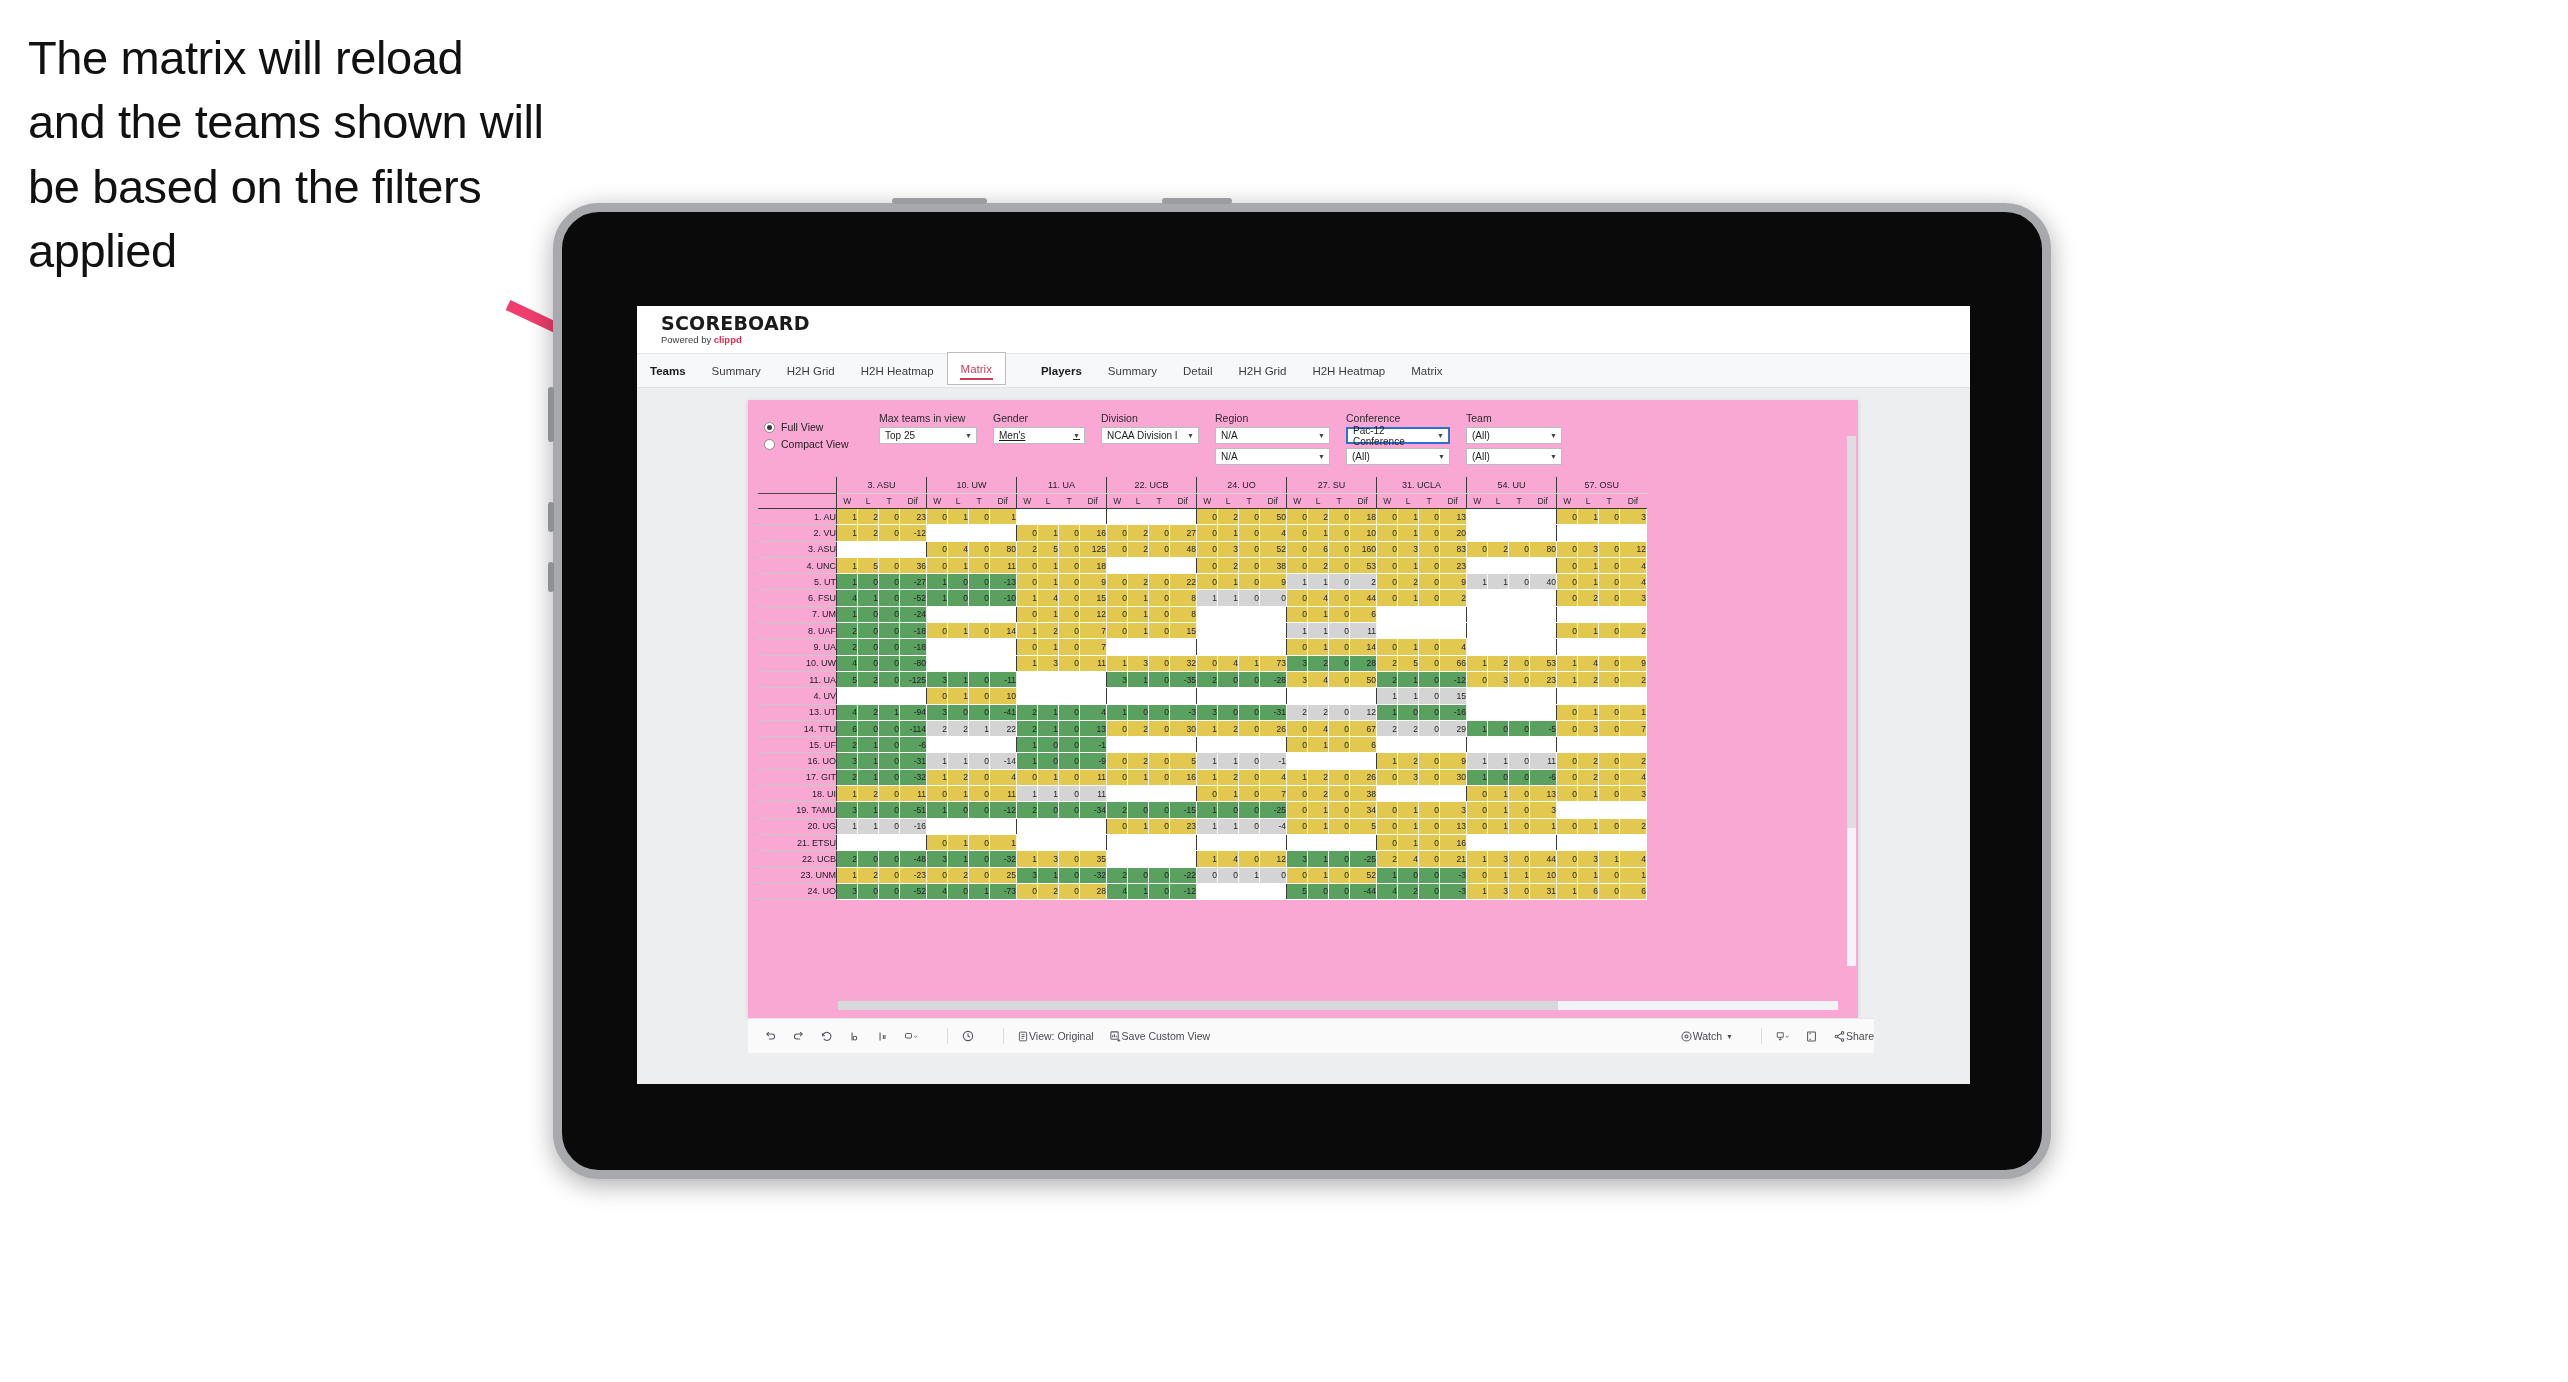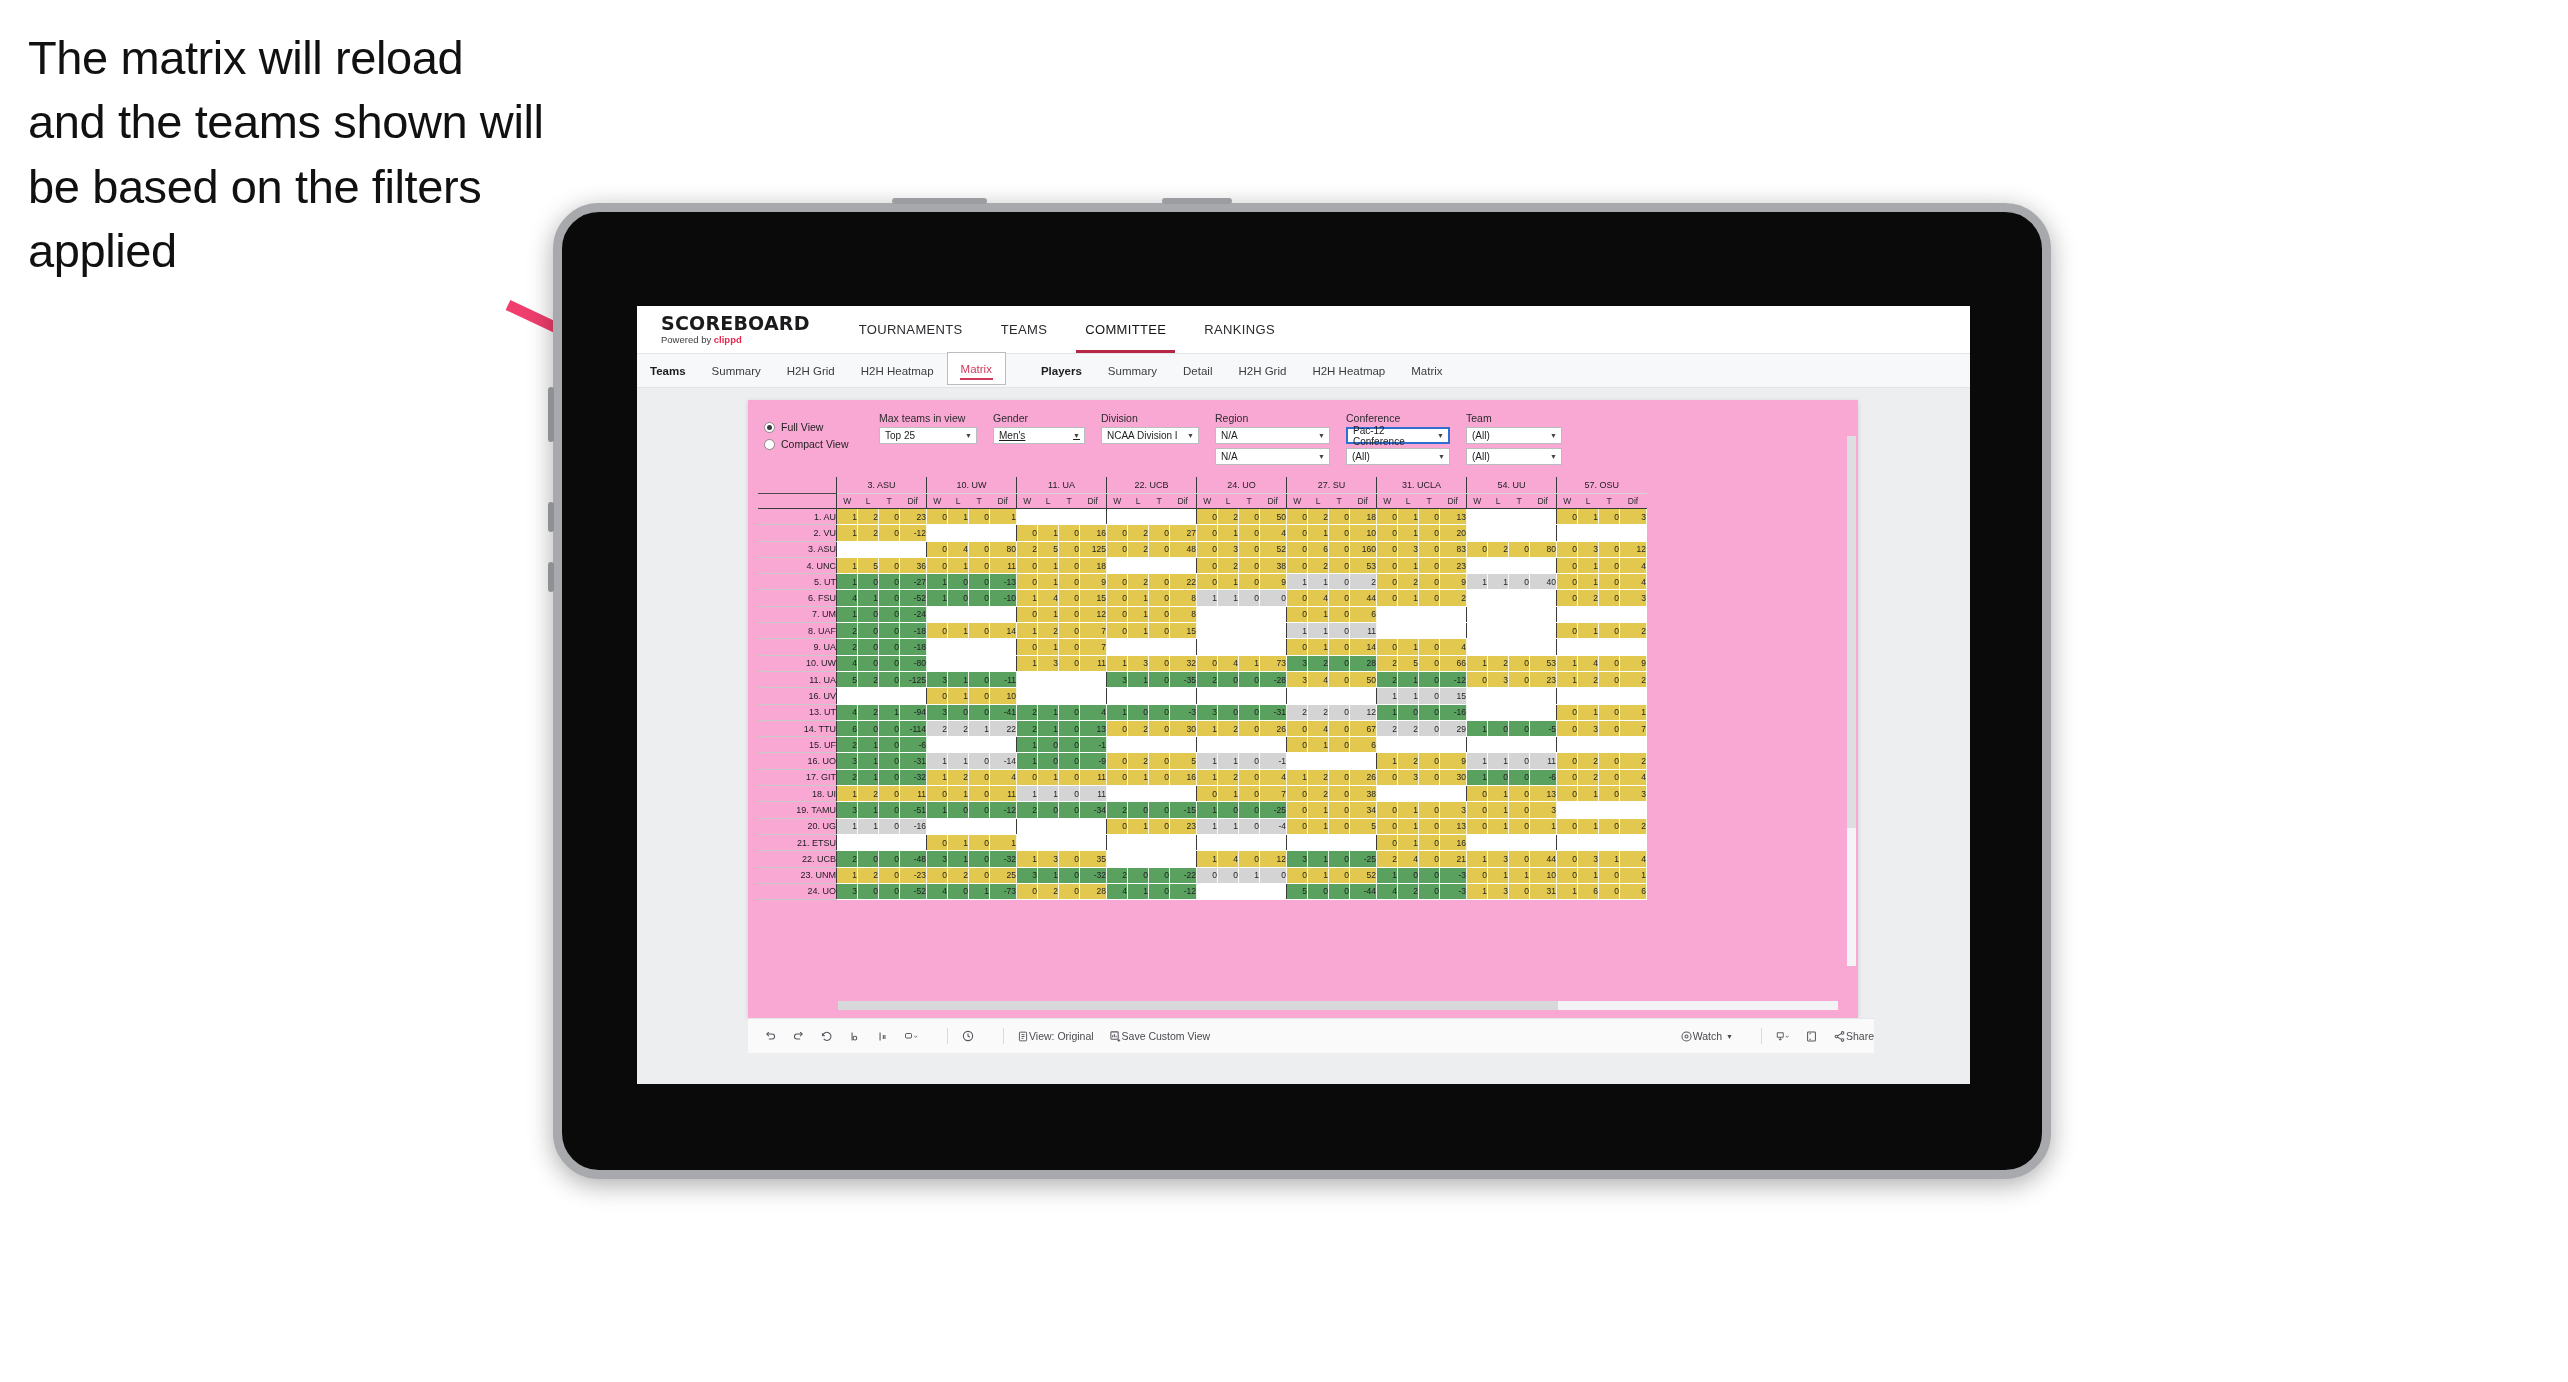--- a/index.html
+++ b/index.html
@@ -132,26 +132,20 @@
   <div class="btn-left" style="left:-14px;top:290px;width:6px;height:30px;"></div>
   <div class="btn-left" style="left:-14px;top:350px;width:6px;height:30px;"></div>
 </div>
 
 <div id="viewport">
 
   <div id="topbar">
     <div id="logo">
       <span class="lg">SCOREBOARD</span>
       <span class="pw"><span>Powered by </span><b>clippd</b></span>
-    </div>
-    <div class="topnav">
-      <div class="ti">TOURNAMENTS</div>
-      <div class="ti">TEAMS</div>
-      <div class="ti active">COMMITTEE</div>
-      <div class="ti">RANKINGS</div>
     </div>
   </div>
 
   <div id="subbar">
     <div class="grp">
       <div class="st head">Teams</div>
       <div class="st">Summary</div>
       <div class="st">H2H Grid</div>
       <div class="st">H2H Heatmap</div>
       <div class="st sel">Matrix</div>
@@ -683,21 +677,21 @@
               <td class="c y gs">0</td>
               <td class="c y">3</td>
               <td class="c y">0</td>
               <td class="c y">23</td>
               <td class="c y gs">1</td>
               <td class="c y">2</td>
               <td class="c y">0</td>
               <td class="c y">2</td>
             </tr>
             <tr>
-              <td class="rl">16. UV</td>
+              <td class="rl">4. UV</td>
               <td class="e gs" colspan="4"></td>
               <td class="c y gs">0</td>
               <td class="c y">1</td>
               <td class="c y">0</td>
               <td class="c y">10</td>
               <td class="e gs" colspan="4"></td>
               <td class="e gs" colspan="4"></td>
               <td class="e gs" colspan="4"></td>
               <td class="e gs" colspan="4"></td>
               <td class="c n gs">1</td>

